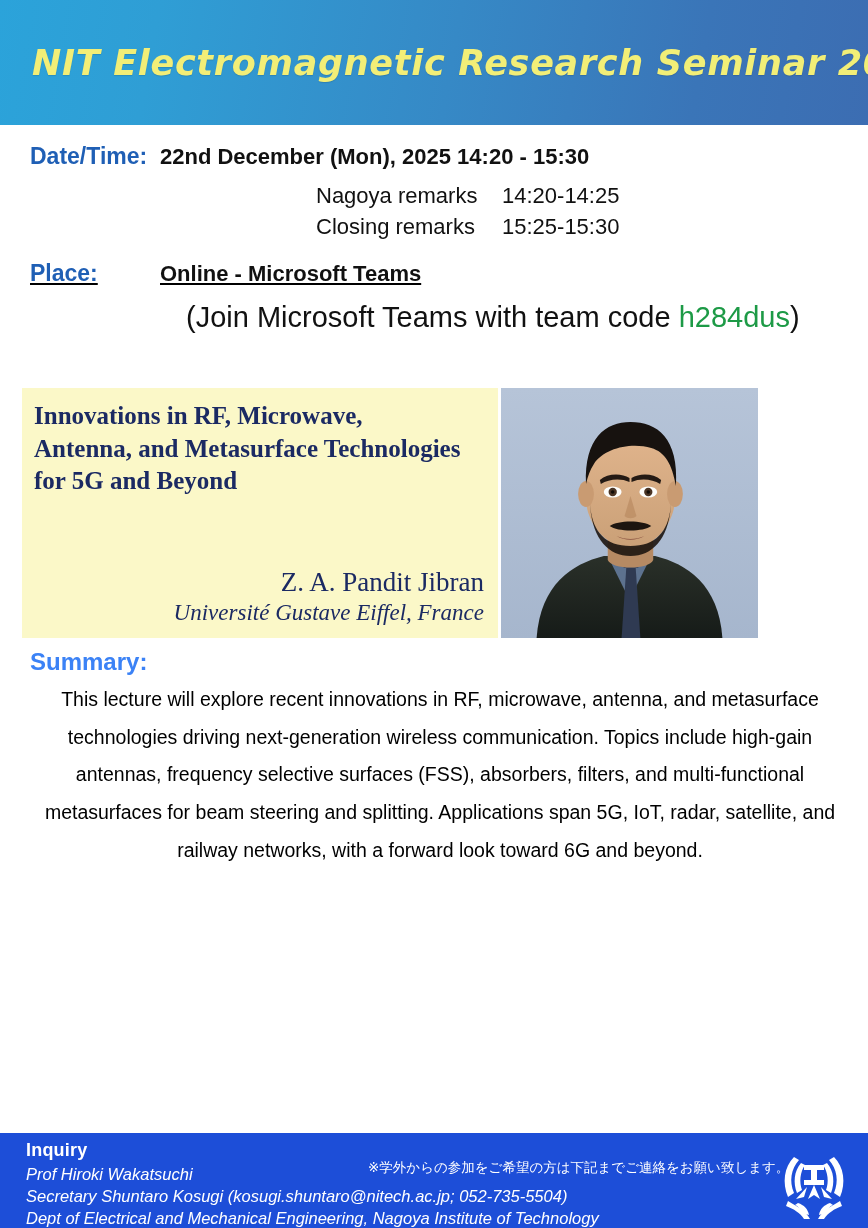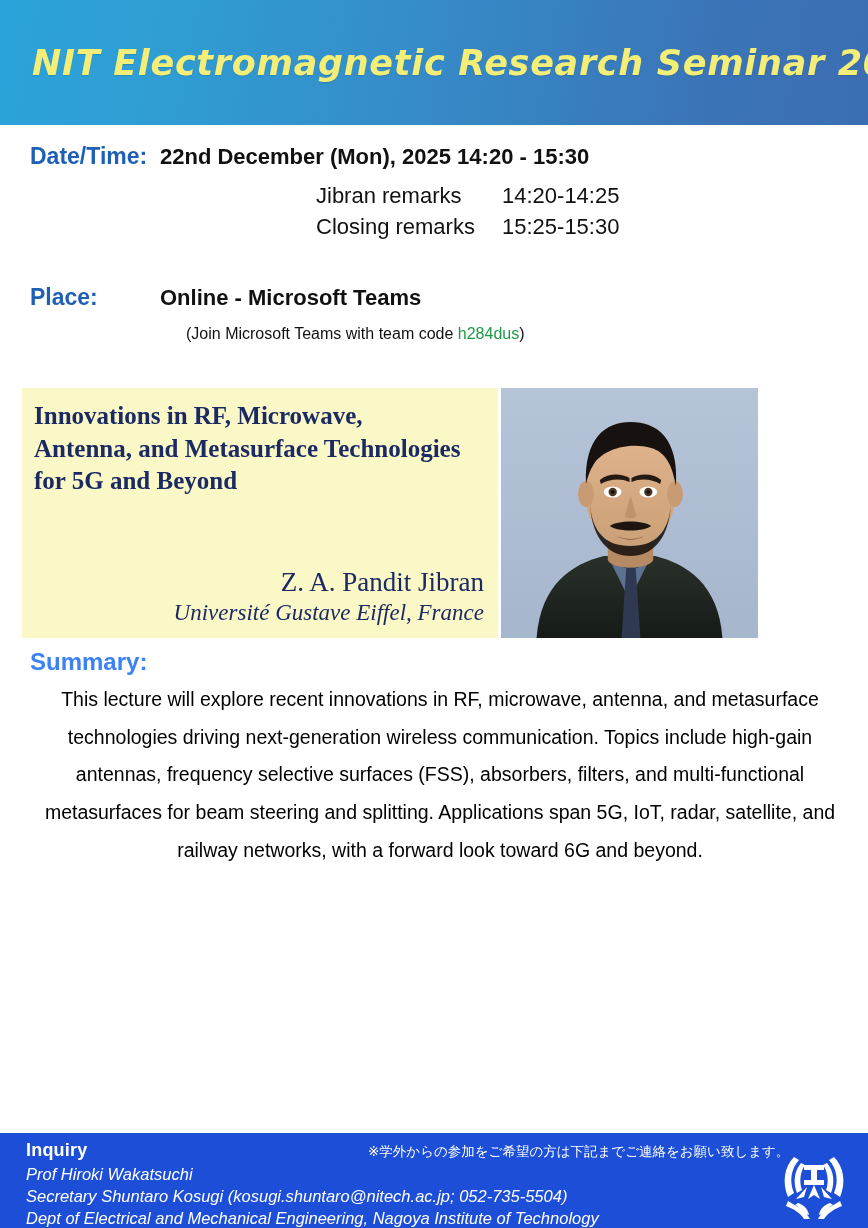--- a/index.html
+++ b/index.html
@@ -38,24 +38,24 @@
     font-family: "Liberation Sans", sans-serif;
   }
   .val { color: #111; font-size: 22px; font-weight: 700; }
 
   .datetime-row { margin-top: 18px; }
   .schedule { margin: 10px 0 0 316px; }
   .sched-line { display: flex; font-size: 22px; color: #111; line-height: 1.42; }
   .sched-name { width: 186px; }
   .sched-time { white-space: nowrap; }
 
-  .place-row { margin-top: 42px; }
+  .place-row { margin-top: 18px; text-decoration: underline; }
   .place-sub {
     margin: 14px 0 0 186px;
-    font-size: 16px; color: #111;
+    font-size: 29px; color: #111;
   }
   .code { color: #1d9a46; }
 
   
   .talkbox {
     position: absolute; left: 22px; top: 388px;
     width: 812px; height: 250px;
     display: flex;
   }
   .talk-left {
@@ -108,21 +108,21 @@
   .footer {
     position: absolute; left: 0; top: 1133px; width: 868px; height: 95px;
     background: #1d4ed8; color: #fff;
   }
   .footer-inner { position: relative; width: 868px; height: 95px; }
   .f-inquiry {
     position: absolute; left: 26px; top: 7px;
     font-size: 18px; font-weight: 700; letter-spacing: 0.2px;
   }
   .f-jp {
-    position: absolute; left: 368px; top: 10px;
+    position: absolute; left: 368px; top: 26px;
     font-size: 13.5px; font-family: "DejaVu Sans", sans-serif;
     white-space: nowrap;
   }
   .f-line {
     position: absolute; left: 26px;
     font-size: 16.5px; white-space: nowrap; font-style: italic;
   }
   .f-l1 { top: 32px; }
   .f-l2 { top: 54px; }
   .f-l3 { top: 76px; }
@@ -140,21 +140,21 @@
 
   <div class="info">
 
     <div class="row datetime-row">
       <div class="lbl">Date/Time:</div>
       <div class="val">22nd December (Mon), 2025  14:20 - 15:30</div>
     </div>
 
     <div class="schedule">
       <div class="sched-line">
-        <span class="sched-name">Jibran remarks</span>
+        <span class="sched-name">Nagoya remarks</span>
         <span class="sched-time">14:20-14:25</span>
       </div>
       <div class="sched-line">
         <span class="sched-name">Closing remarks</span>
         <span class="sched-time">15:25-15:30</span>
       </div>
     </div>
 
     <div class="row place-row">
       <div class="lbl">Place:</div>

